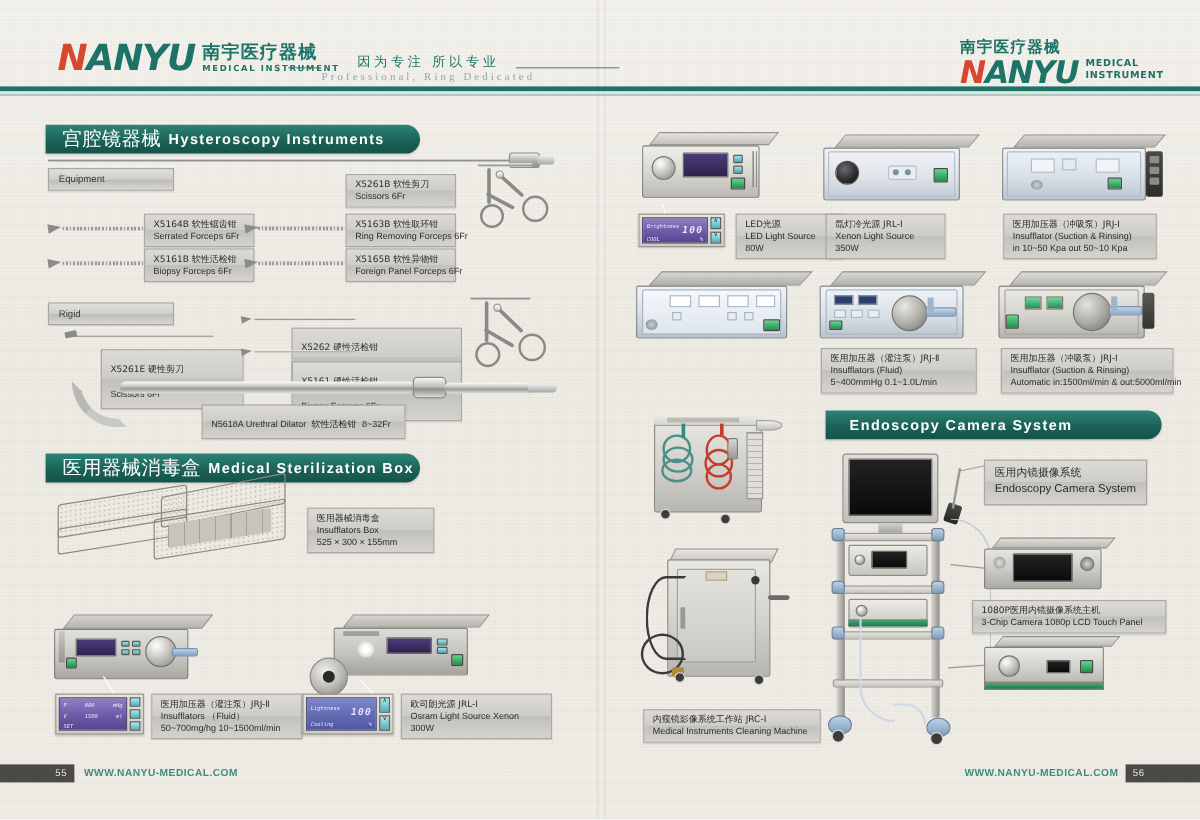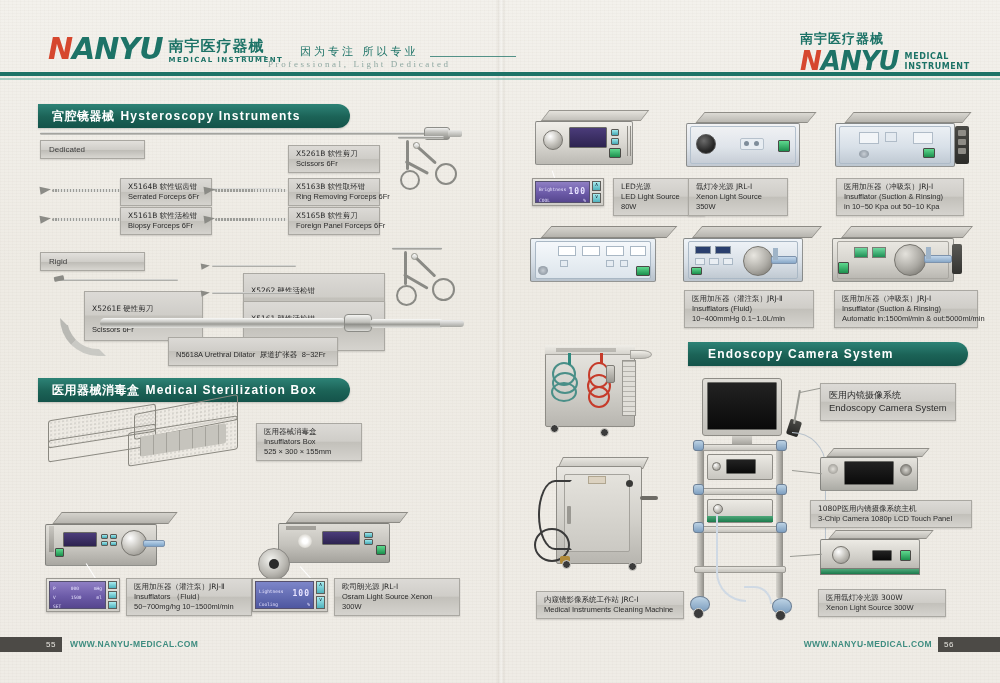--- a/index.html
+++ b/index.html
@@ -45,42 +45,42 @@
   .nanyu-word .n1 { color:#d6472e; }
   .nanyu-word .rest { color:#1d7367; }
   .logo-cn {
     font-size:15px; font-weight:bold; color:#1d7367; letter-spacing:1px;
     font-family:"DejaVu Sans", sans-serif;
   }
   .logo-sub {
     font-size:7px; font-weight:bold; color:#1d7367; letter-spacing:1.4px;
     font-family:"DejaVu Sans", sans-serif;
   }
-  .l-row { display:flex; align-items:flex-end; gap:6px; }
+  .l-row { display:flex; gap:6px; }
   .l-col { display:flex; flex-direction:column; }
   .tagline { position:absolute; left:268px; top:44px; text-align:center; }
   .tag-cn { font-size:11px; color:#1d7367; letter-spacing:3px; font-family:"DejaVu Sans", sans-serif; }
   .tag-en { font-size:9px; color:#8fa8a2; letter-spacing:2.6px; font-family:"Liberation Serif", serif; }
   .tag-line-l, .tag-line-r {
     position:absolute; top:56px; height:1px; background:#1d7367; opacity:.75;
   }
   .tag-line-l { left:240px; width:26px; }
   .tag-line-r { left:430px; width:86px; }
   .logo-right-cn { font-size:13px; font-weight:bold; color:#1d7367; letter-spacing:1px; font-family:"DejaVu Sans", sans-serif;}
   .logo-right-sub { font-size:8px; font-weight:bold; color:#1d7367; line-height:1.25; letter-spacing:.6px; font-family:"DejaVu Sans", sans-serif;}
 
   
   .sec {
     position:absolute; height:24px;
     background:linear-gradient(180deg,#2d8376 0%,#1b6256 55%,#14534a 100%);
     border-radius:0 14px 14px 0;
     display:flex; align-items:center; padding-left:14px; color:#fff;
     box-shadow:0 1px 2px rgba(0,0,0,.18);
   }
-  .sec .cn { font-size:12px; font-weight:bold; letter-spacing:.5px; font-family:"DejaVu Sans", sans-serif; }
+  .sec .cn { font-size:16px; font-weight:normal; letter-spacing:.5px; font-family:"DejaVu Sans", sans-serif; }
   .sec .en { font-size:12px; font-weight:bold; letter-spacing:1.2px; margin-left:6px; font-family:"Liberation Sans", sans-serif; }
 
   
   .plate {
     position:absolute;
     background:linear-gradient(180deg,#dcdad6 0%,#cfcdc8 48%,#c2c0ba 50%,#d5d3ce 100%);
     border:1px solid #aaa8a2;
     padding:3px 7px;
     line-height:1.32;
     color:#2c2c2c;
@@ -152,21 +152,21 @@
   
   .lcd {
     position:absolute;
     background:linear-gradient(180deg,#e6e4df,#cfcdc7);
     border:1px solid #9a9892; padding:2px;
     display:flex; gap:2px; align-items:stretch;
     box-shadow:0 1px 2px rgba(0,0,0,.2);
   }
   .lcd-screen {
     flex:1; background:linear-gradient(180deg,#8f7fc4,#6c5ba8 55%,#56468e);
-    border:1px solid #55506e; position:relative;
+    border:1px solid #55506e; position:relative;font-style:italic;
   }
   .lcd-screen.grn { background:linear-gradient(180deg,#7d86c9,#4e57a0); }
   .lcd-line {
     position:absolute; left:3px; right:3px; color:#e8e4ff;
     font-family:"DejaVu Sans Mono", monospace; font-size:4.5px;
     white-space:nowrap; display:flex; justify-content:space-between;
   }
   .lcd-big { font-size:8px; font-weight:bold; letter-spacing:1px; }
   .lcd-btns { display:flex; flex-direction:column; gap:2px; width:9px; }
   .lcd-btns div { flex:1; background:linear-gradient(180deg,#a9ecef,#4fb2bd);
@@ -226,21 +226,21 @@
         <div class="l-col">
           <span class="logo-cn">南宇医疗器械</span>
           <span class="logo-sub">MEDICAL INSTRUMENT</span>
         </div>
       </div>
     </div>
 
     <div class="tag-line-l"></div>
     <div class="tagline">
       <div class="tag-cn">因为专注 所以专业</div>
-      <div class="tag-en">Professional, Light Dedicated</div>
+      <div class="tag-en">Professional, Ring Dedicated</div>
     </div>
     <div class="tag-line-r"></div>
 
     <div class="logo-right">
       <div class="logo-right-cn">南宇医疗器械</div>
       <div class="l-row">
         <div class="nanyu-word" style="font-size:26px;"><span class="n1">N</span><span class="rest">ANYU</span></div>
         <div class="l-col" style="margin-bottom:2px;">
           <span class="logo-right-sub">MEDICAL</span>
           <span class="logo-right-sub">INSTRUMENT</span>
@@ -254,21 +254,21 @@
 
   <div class="sec" style="left:38px; top:104px; width:312px;">
     <span class="cn">宫腔镜器械</span>
     <span class="en">Hysteroscopy Instruments</span>
   </div>
 
   <div class="shaft" style="left:40px; top:132px; width:390px;"></div>
   <div style="position:absolute;left:424px;top:127px;width:26px;height:13px;border-radius:3px;background:linear-gradient(180deg,#f0f0ee,#b6b6b1 50%,#8e8e89);border:1px solid #8d8d88;"></div>
   <div style="position:absolute;left:448px;top:130px;width:14px;height:7px;border-radius:2px;background:linear-gradient(180deg,#eaeae7,#a9a9a4);"></div>
 
-  <div class="tag-plate" style="left:40px; top:140px; width:105px;">Dedicated</div>
+  <div class="tag-plate" style="left:40px; top:140px; width:105px;">Equipment</div>
 
   <div class="shaft" style="left:210px; top:188px; width:72px;"></div>
   <div class="jaw" style="left:200px; top:185px; transform:rotate(170deg);"></div>
   <div class="plate" style="left:288px; top:145px; width:92px;">
     <span class="cn">X5261B 软性剪刀</span>
     <span class="en">Scissors 6Fr</span>
   </div>
 
   <div class="shaft coil" style="left:52px; top:189px; width:78px;"></div>
   <div class="jaw" style="left:40px; top:186px; transform:rotate(172deg);"></div>
@@ -287,21 +287,21 @@
   <div class="shaft coil" style="left:52px; top:218px; width:78px;"></div>
   <div class="jaw" style="left:40px; top:215px; transform:rotate(172deg);"></div>
   <div class="plate" style="left:120px; top:207px; width:92px;">
     <span class="cn">X5161B 软性活检钳</span>
     <span class="en">Biopsy Forceps 6Fr</span>
   </div>
 
   <div class="shaft coil" style="left:215px; top:218px; width:72px;"></div>
   <div class="jaw" style="left:204px; top:215px; transform:rotate(172deg);"></div>
   <div class="plate" style="left:288px; top:207px; width:92px;">
-    <span class="cn">X5165B 软性剪刀</span>
+    <span class="cn">X5165B 软性异物钳</span>
     <span class="en">Foreign Panel Forceps 6Fr</span>
   </div>
 
   <div>
     <div class="shaft" style="left:398px; top:136px; width:46px;"></div>
     <div class="handle-bar" style="left:406px; top:140px; width:3px; height:30px;"></div>
     <div class="handle-bar" style="left:404px; top:166px; width:26px; height:2.5px; transform:rotate(28deg);"></div>
     <div class="handle-bar" style="left:410px; top:152px; width:30px; height:2.5px; transform:rotate(42deg);"></div>
     <div class="ring" style="left:400px; top:170px; width:20px; height:20px;"></div>
     <div class="ring" style="left:435px; top:163px; width:22px; height:22px;"></div>
@@ -343,21 +343,21 @@
 
   <div>
     <div style="position:absolute;left:60px;top:318px;width:46px;height:38px;border:7px solid transparent;border-left:7px solid #b9b9b4;border-bottom:7px solid #c9c9c4;border-radius:0 0 0 40px;"></div>
     <div class="dilator" style="left:100px; top:318px; width:246px; height:10px;"></div>
     <div style="position:absolute;left:344px;top:314px;width:28px;height:18px;border-radius:4px;background:linear-gradient(180deg,#f4f4f2,#c0c0bb 45%,#8f8f8a 58%,#dcdcd8);border:1px solid #8b8b86;"></div>
     <div class="dilator" style="left:370px; top:319px; width:74px; height:9px;"></div>
     <div style="position:absolute;left:440px;top:320px;width:24px;height:7px;border-radius:0 4px 4px 0;background:linear-gradient(180deg,#eee,#a6a6a1);"></div>
   </div>
   <div class="plate one" style="left:168px; top:337px; width:170px;">
     <span class="en">N5618A Urethral Dilator</span>
-    <span class="cn">尿道扩张器</span>
+    <span class="cn">软性活检钳</span>
     <span class="en">8~32Fr</span>
   </div>
 
   <div class="sec" style="left:38px; top:378px; width:312px;">
     <span class="cn">医用器械消毒盒</span>
     <span class="en">Medical Sterilization Box</span>
   </div>
 
   <div class="sbox">
     <div class="lid" style="left:48px; top:412px; width:108px; height:28px; transform:skewY(-9deg);"></div>
@@ -548,21 +548,21 @@
     <div style="position:absolute;left:26px;top:32px;width:10px;height:7px;background:#e9eef3;border:1px solid #aab8c5;"></div>
     <div style="position:absolute;left:40px;top:32px;width:10px;height:7px;background:#e9eef3;border:1px solid #aab8c5;"></div>
     <div class="greenbtn" style="left:8px;top:41px;width:11px;height:8px;"></div>
     <div class="knob" style="left:60px;top:20px;width:30px;height:30px;background:radial-gradient(circle at 35% 30%,#e8e6e0,#aeaca6 55%,#6e6c66);"></div>
     <div style="position:absolute;left:88px;top:30px;width:26px;height:8px;background:linear-gradient(180deg,#c2d6ea,#88a8c8);border:1px solid #7d93ad;border-radius:2px;"></div>
     <div style="position:absolute;left:90px;top:22px;width:5px;height:12px;background:#9fb4c8;"></div>
   </div>
   <div class="plate" style="left:684px; top:290px; width:130px;">
     <span class="cn">医用加压器（灌注泵）JRJ-Ⅱ</span>
     <span class="en">Insufflators (Fluid)</span>
-    <span class="en">10~400mmHg 0.1~1.0L/min</span>
+    <span class="en">5~400mmHg 0.1~1.0L/min</span>
   </div>
 
   <div class="dev" style="left:832px; top:226px; width:142px; height:60px;">
     <div style="position:absolute;left:14px;top:0;width:122px;height:12px;background:linear-gradient(180deg,#dcdad4,#bab8b2);border:1px solid #8f8d87;transform:skewX(-40deg);"></div>
     <div class="front" style="width:122px;height:44px;top:12px;background:linear-gradient(180deg,#eceae4,#d6d4ce 55%,#b5b3ad);"></div>
     <div style="position:absolute;left:5px;top:15px;width:112px;height:38px;border:1px solid #a8a6a0;border-radius:2px;"></div>
     <div style="position:absolute;left:22px;top:21px;width:14px;height:11px;background:linear-gradient(180deg,#6fd9a0,#1f8f54);border:1px solid #7d7b75;"></div>
     <div style="position:absolute;left:40px;top:21px;width:14px;height:11px;background:linear-gradient(180deg,#6fd9a0,#1f8f54);border:1px solid #7d7b75;"></div>
     <div class="greenbtn" style="left:6px;top:36px;width:11px;height:12px;"></div>
     <div class="knob" style="left:62px;top:18px;width:32px;height:32px;background:radial-gradient(circle at 35% 30%,#e4e2dc,#aaa8a2 55%,#6a6862);"></div>
@@ -681,22 +681,18 @@
 
   <div class="dev" style="left:820px; top:530px; width:120px; height:52px;">
     <div style="position:absolute;left:12px;top:0;width:98px;height:9px;background:linear-gradient(180deg,#e0ded8,#bebcb6);border:1px solid #908e88;transform:skewX(-40deg);"></div>
     <div class="front" style="width:100px;height:36px;top:9px;background:linear-gradient(180deg,#eceae4,#d0cec8 52%,#b0aea8);"></div>
     <div style="position:absolute;left:0;top:38px;width:100px;height:7px;background:linear-gradient(180deg,#4fa87a,#1c7a4c);border:1px solid #7e7c76;"></div>
     <div class="knob" style="left:12px;top:16px;width:18px;height:18px;"></div>
     <div class="scr dark" style="left:52px;top:20px;width:20px;height:11px;"></div>
     <div class="greenbtn" style="left:80px;top:20px;width:11px;height:11px;"></div>
   </div>
   <div class="leader" style="left:790px; top:556px; width:32px; transform:rotate(-4deg);"></div>
-  <div class="plate" style="left:818px; top:589px; width:128px;">
-    <span class="cn">医用氙灯冷光源 300W</span>
-    <span class="en">Xenon Light Source 300W</span>
-  </div>
 
   <div class="footer-bar-l">55</div>
   <div class="footer-url-l">WWW.NANYU-MEDICAL.COM</div>
   <div class="footer-url-r">WWW.NANYU-MEDICAL.COM</div>
   <div class="footer-bar-r">56</div>
 </div>
 
 </body></html>

